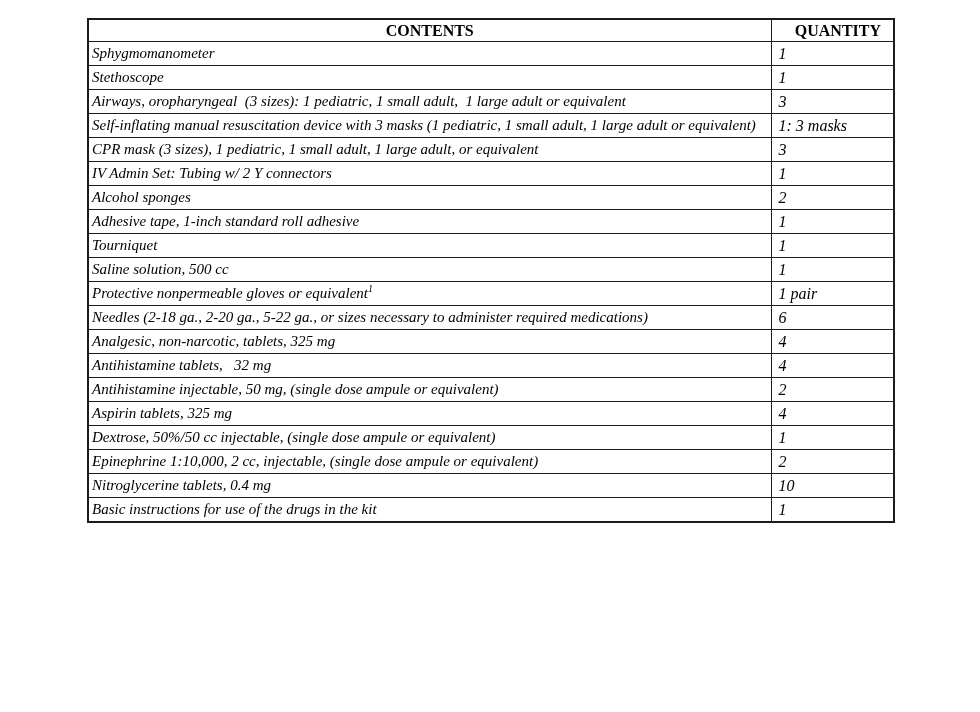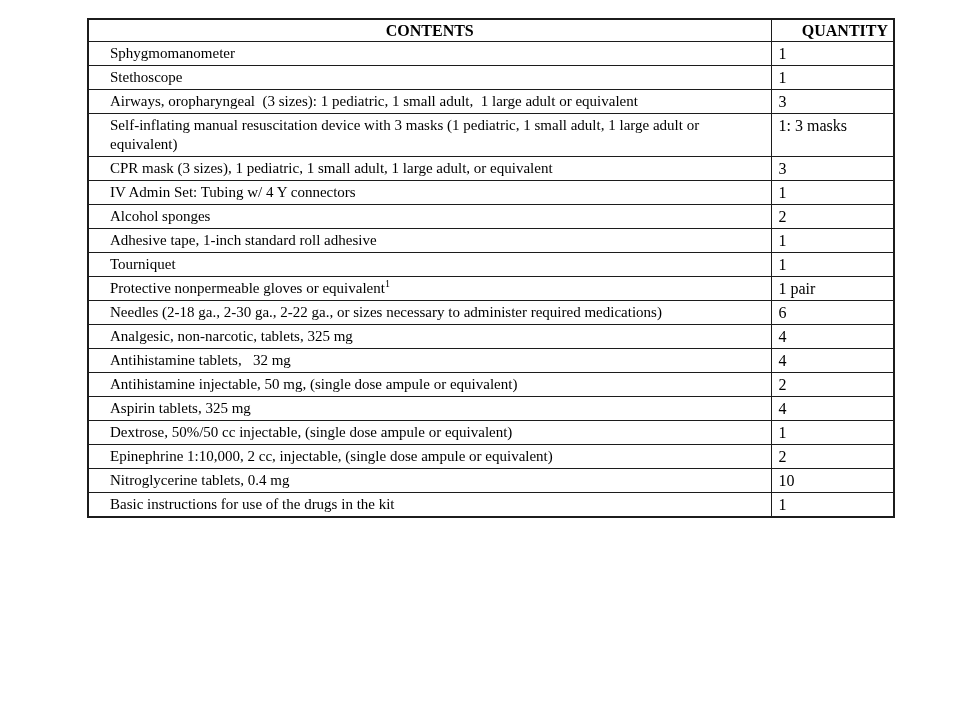--- a/index.html
+++ b/index.html
@@ -28,30 +28,31 @@
     border: 2px solid #1c1c1c;
   }
   .kit-table th, .kit-table td {
     border: 1px solid #1c1c1c;
     box-sizing: border-box;
   }
   .kit-table th {
     font-weight: bold;
     font-size: 16px;
     height: 22px;
-    padding: 1px 5px;
+    padding: 1px 12px;
     line-height: 19px;
   }
   .kit-table th.col-contents { text-align: center; }
   .kit-table th.col-quantity { text-align: right; padding-left: 6px; }
   .kit-table td {
     vertical-align: top;
     font-size: 15px;
     line-height: 19px;
-    padding: 2px 8px 2px 21px;
+    padding: 2px 8px 2px 3px;
+    font-style: italic;
   }
   .kit-table tr.data-row { height: 24px; }
   td.cell-contents { white-space: pre-wrap; }
   td.cell-quantity {
     font-size: 16px;
     padding-left: 7px;
   }
   sup.fnote {
     font-size: 10px;
     line-height: 0;
@@ -93,48 +94,52 @@
     <td class="cell-contents"><span>Self-inflating manual resuscitation device with 3 masks (1 pediatric, 1 small adult, 1 large adult or equivalent)</span></td>
     <td class="cell-quantity"><span>1: 3 masks</span></td>
   </tr>
 
   <tr class="data-row">
     <td class="cell-contents"><span>CPR mask (3 sizes), 1 pediatric, 1 small adult, 1 large adult, or equivalent</span></td>
     <td class="cell-quantity"><span>3</span></td>
   </tr>
 
   <tr class="data-row">
-    <td class="cell-contents"><span>IV Admin Set: Tubing w/ 4 Y connectors</span></td>
+    <td class="cell-contents"><span>IV Admin Set: Tubing w/ 2 Y connectors</span></td>
     <td class="cell-quantity"><span>1</span></td>
   </tr>
 
   <tr class="data-row">
     <td class="cell-contents"><span>Alcohol sponges</span></td>
     <td class="cell-quantity"><span>2</span></td>
   </tr>
 
   <tr class="data-row">
     <td class="cell-contents"><span>Adhesive tape, 1-inch standard roll adhesive</span></td>
     <td class="cell-quantity"><span>1</span></td>
   </tr>
 
 
   <tr class="data-row">
     <td class="cell-contents"><span>Tourniquet</span></td>
     <td class="cell-quantity"><span>1</span></td>
   </tr>
 
+  <tr class="data-row">
+    <td class="cell-contents"><span>Saline solution, 500 cc</span></td>
+    <td class="cell-quantity"><span>1</span></td>
+  </tr>
 
   <tr class="data-row">
     <td class="cell-contents"><span>Protective nonpermeable gloves or equivalent</span><sup class="fnote">1</sup></td>
     <td class="cell-quantity"><span>1 pair</span></td>
   </tr>
 
   <tr class="data-row">
-    <td class="cell-contents"><span>Needles (2-18 ga., 2-30 ga., 2-22 ga., or sizes necessary to administer required medications)</span></td>
+    <td class="cell-contents"><span>Needles (2-18 ga., 2-20 ga., 5-22 ga., or sizes necessary to administer required medications)</span></td>
     <td class="cell-quantity"><span>6</span></td>
   </tr>
 
 
   <tr class="data-row">
     <td class="cell-contents"><span>Analgesic, non-narcotic, tablets, 325 mg</span></td>
     <td class="cell-quantity"><span>4</span></td>
   </tr>
 
   <tr class="data-row">

